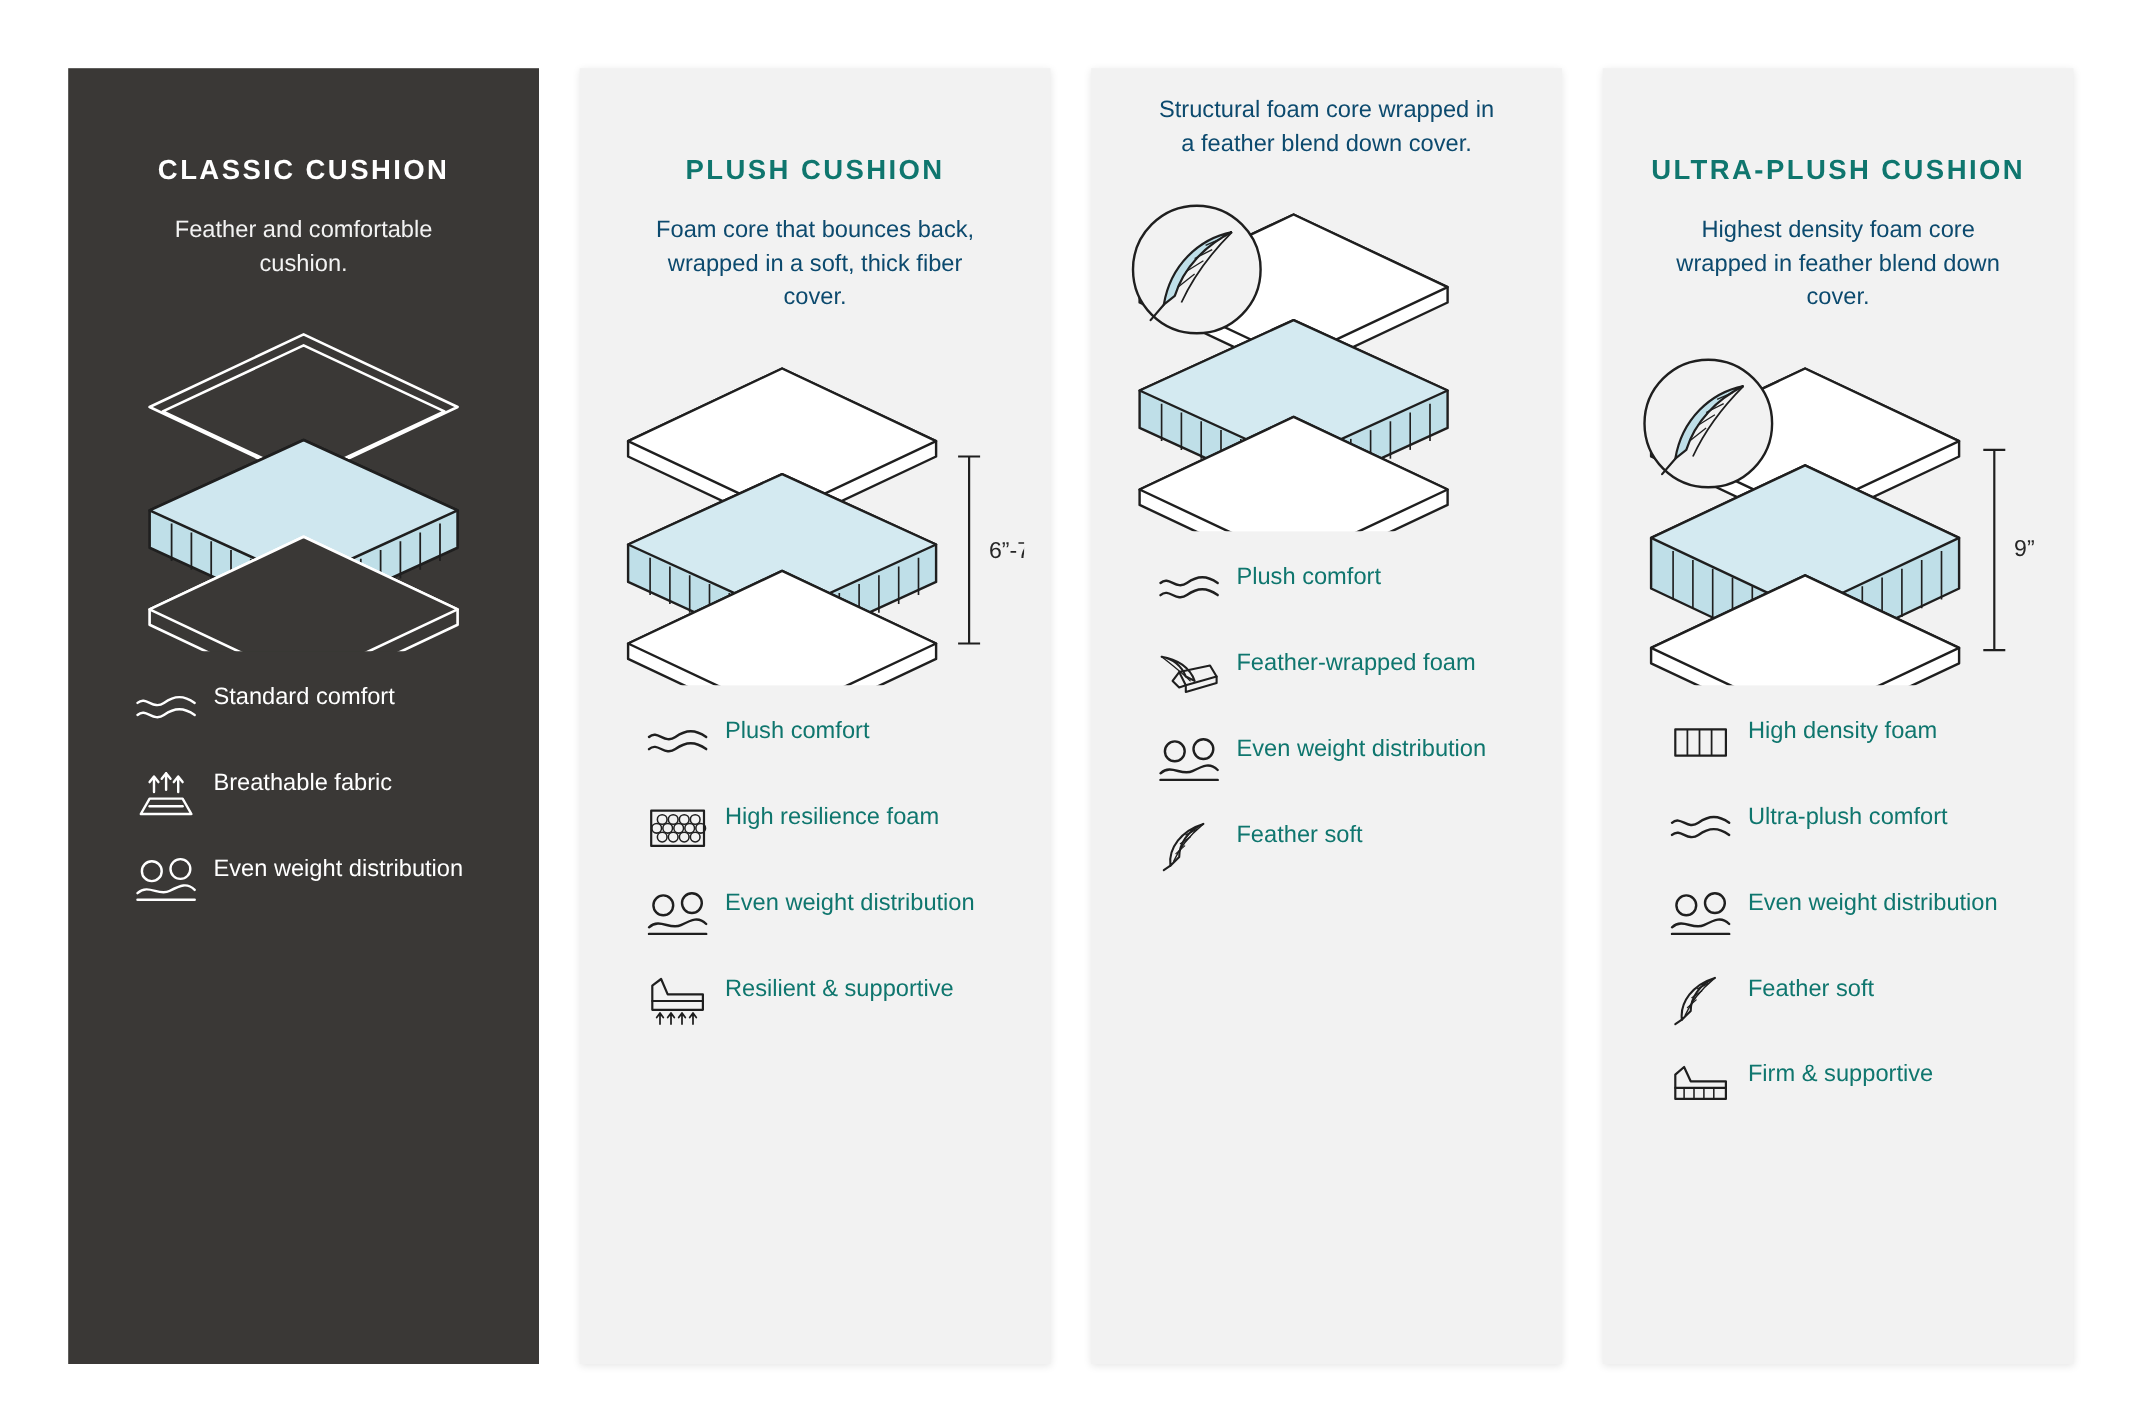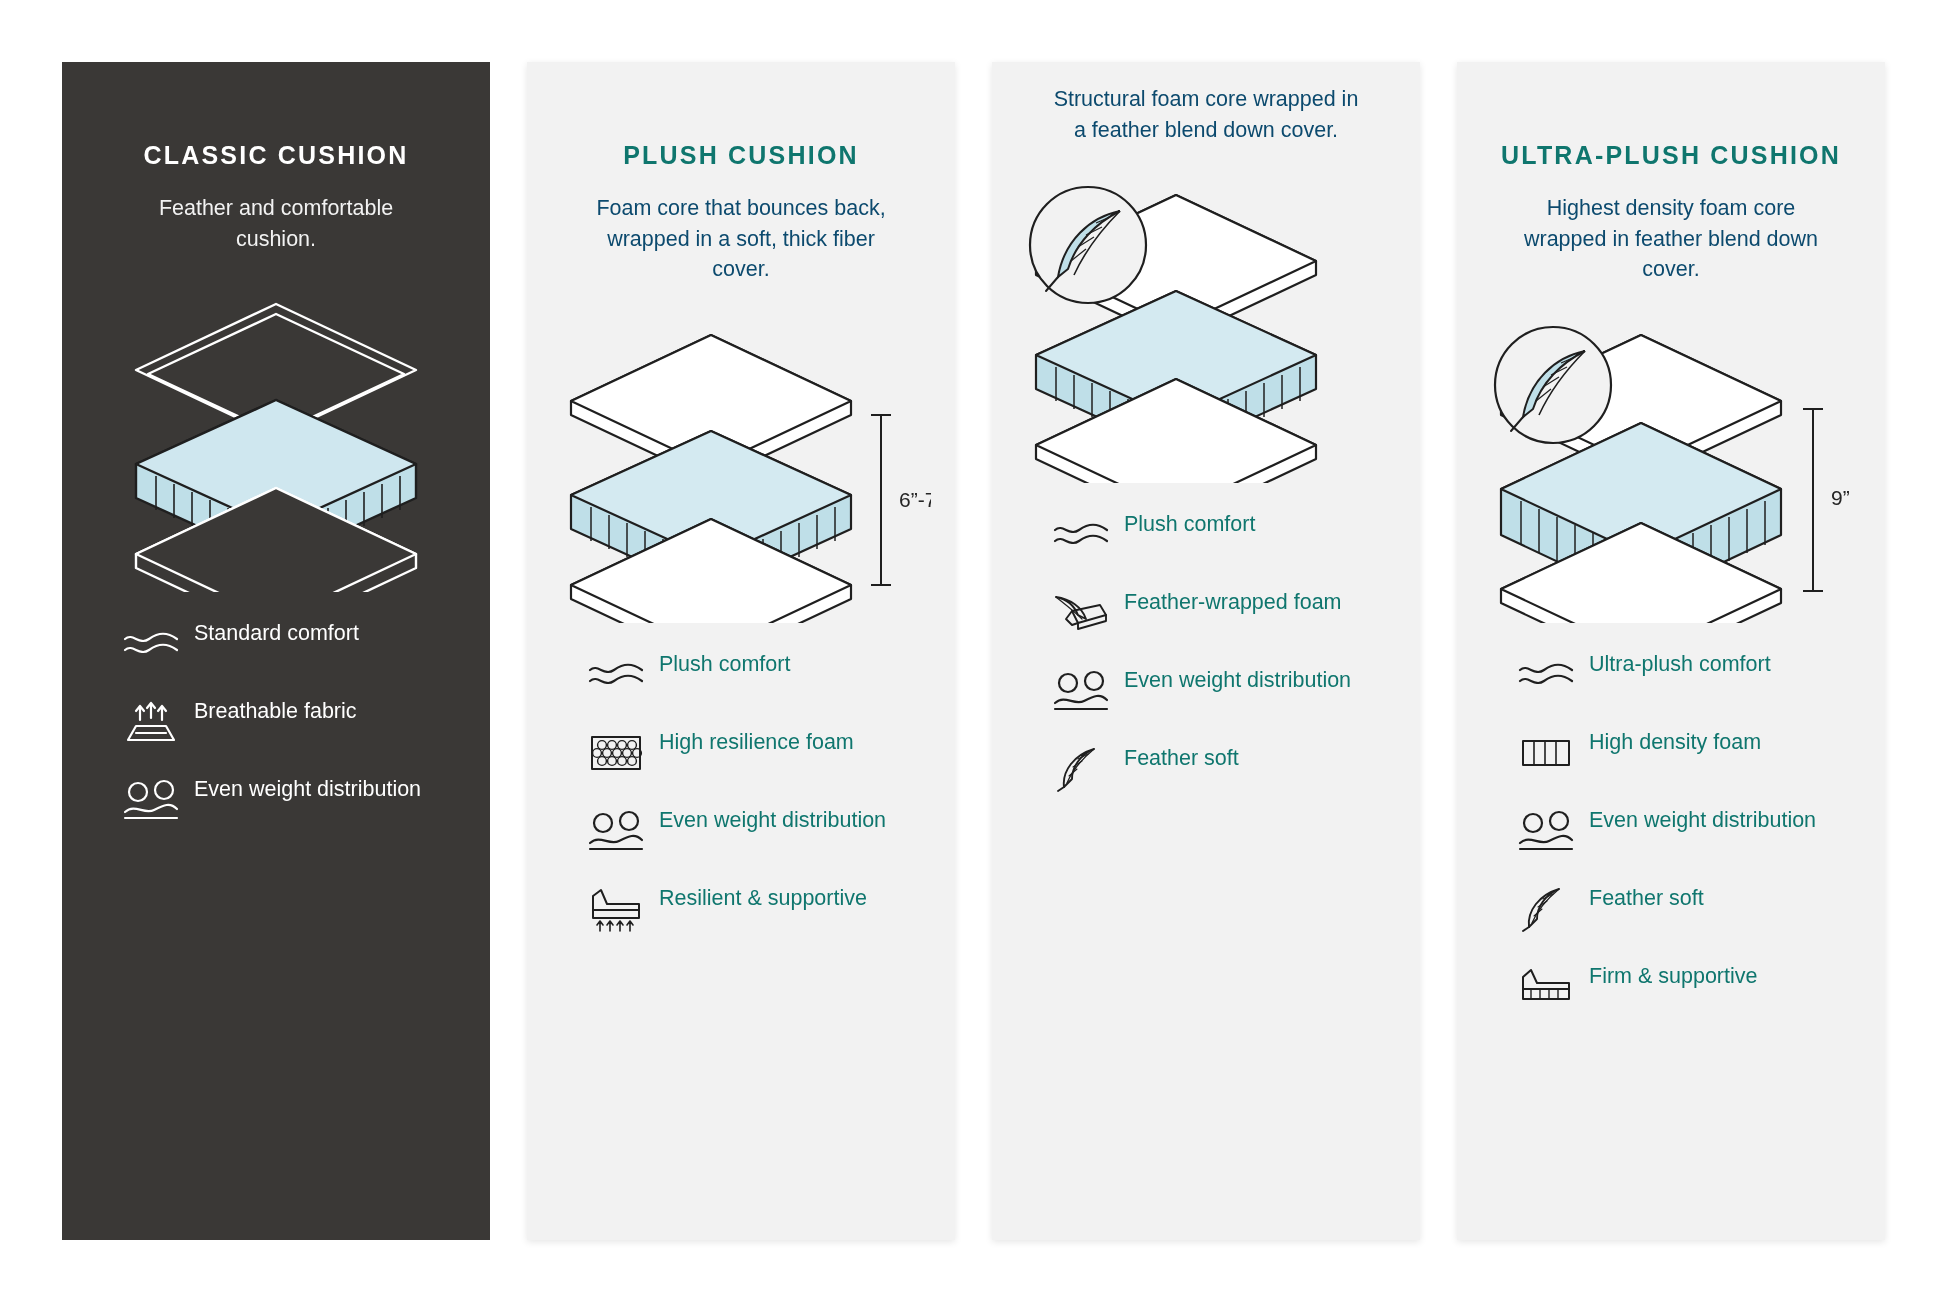--- a/index.html
+++ b/index.html
@@ -423,39 +423,39 @@
                 <path d="M78 54 L62 64"></path>
                 <path d="M70 66 L55 78"></path>
             </g>
           </g>
         </svg>
       </div>
 
       <div class="features">
         <div class="feature">
           <span class="ficon">
-            <svg width="56" height="26" viewBox="0 0 56 26" fill="none" stroke="#1f1f1f" stroke-width="2.2" stroke-linecap="round">
-              <path d="M2 8 C10 1, 16 15, 26 8 S44 1, 54 8"></path>
-              <path d="M2 19 C10 12, 16 26, 26 19 S44 12, 54 19"></path>
-            </svg>
-          </span>
-          <span class="flabel">Ultra-plush comfort</span>
-        </div>
-        <div class="feature">
-          <span class="ficon">
             <svg width="58" height="40" viewBox="0 0 58 40" fill="none" stroke="#1f1f1f" stroke-width="2" stroke-linejoin="round">
               <rect x="6" y="8" width="46" height="24"></rect>
               <g stroke-width="1.6">
                 <line x1="17" y1="8" x2="17" y2="32"></line>
                 <line x1="28" y1="8" x2="28" y2="32"></line>
                 <line x1="39" y1="8" x2="39" y2="32"></line>
               </g>
             </svg>
           </span>
           <span class="flabel">High density foam</span>
+        </div>
+        <div class="feature">
+          <span class="ficon">
+            <svg width="56" height="26" viewBox="0 0 56 26" fill="none" stroke="#1f1f1f" stroke-width="2.2" stroke-linecap="round">
+              <path d="M2 8 C10 1, 16 15, 26 8 S44 1, 54 8"></path>
+              <path d="M2 19 C10 12, 16 26, 26 19 S44 12, 54 19"></path>
+            </svg>
+          </span>
+          <span class="flabel">Ultra-plush comfort</span>
         </div>
         <div class="feature">
           <span class="ficon">
             <svg width="58" height="42" viewBox="0 0 58 42" fill="none" stroke="#1f1f1f" stroke-width="2.2" stroke-linecap="round">
               <circle cx="16" cy="13" r="9"></circle>
               <circle cx="42" cy="11" r="9"></circle>
               <path d="M3 33 C13 24, 22 36, 32 31 S48 23, 55 30"></path>
               <line x1="3" y1="39" x2="55" y2="39"></line>
             </svg>
           </span>

